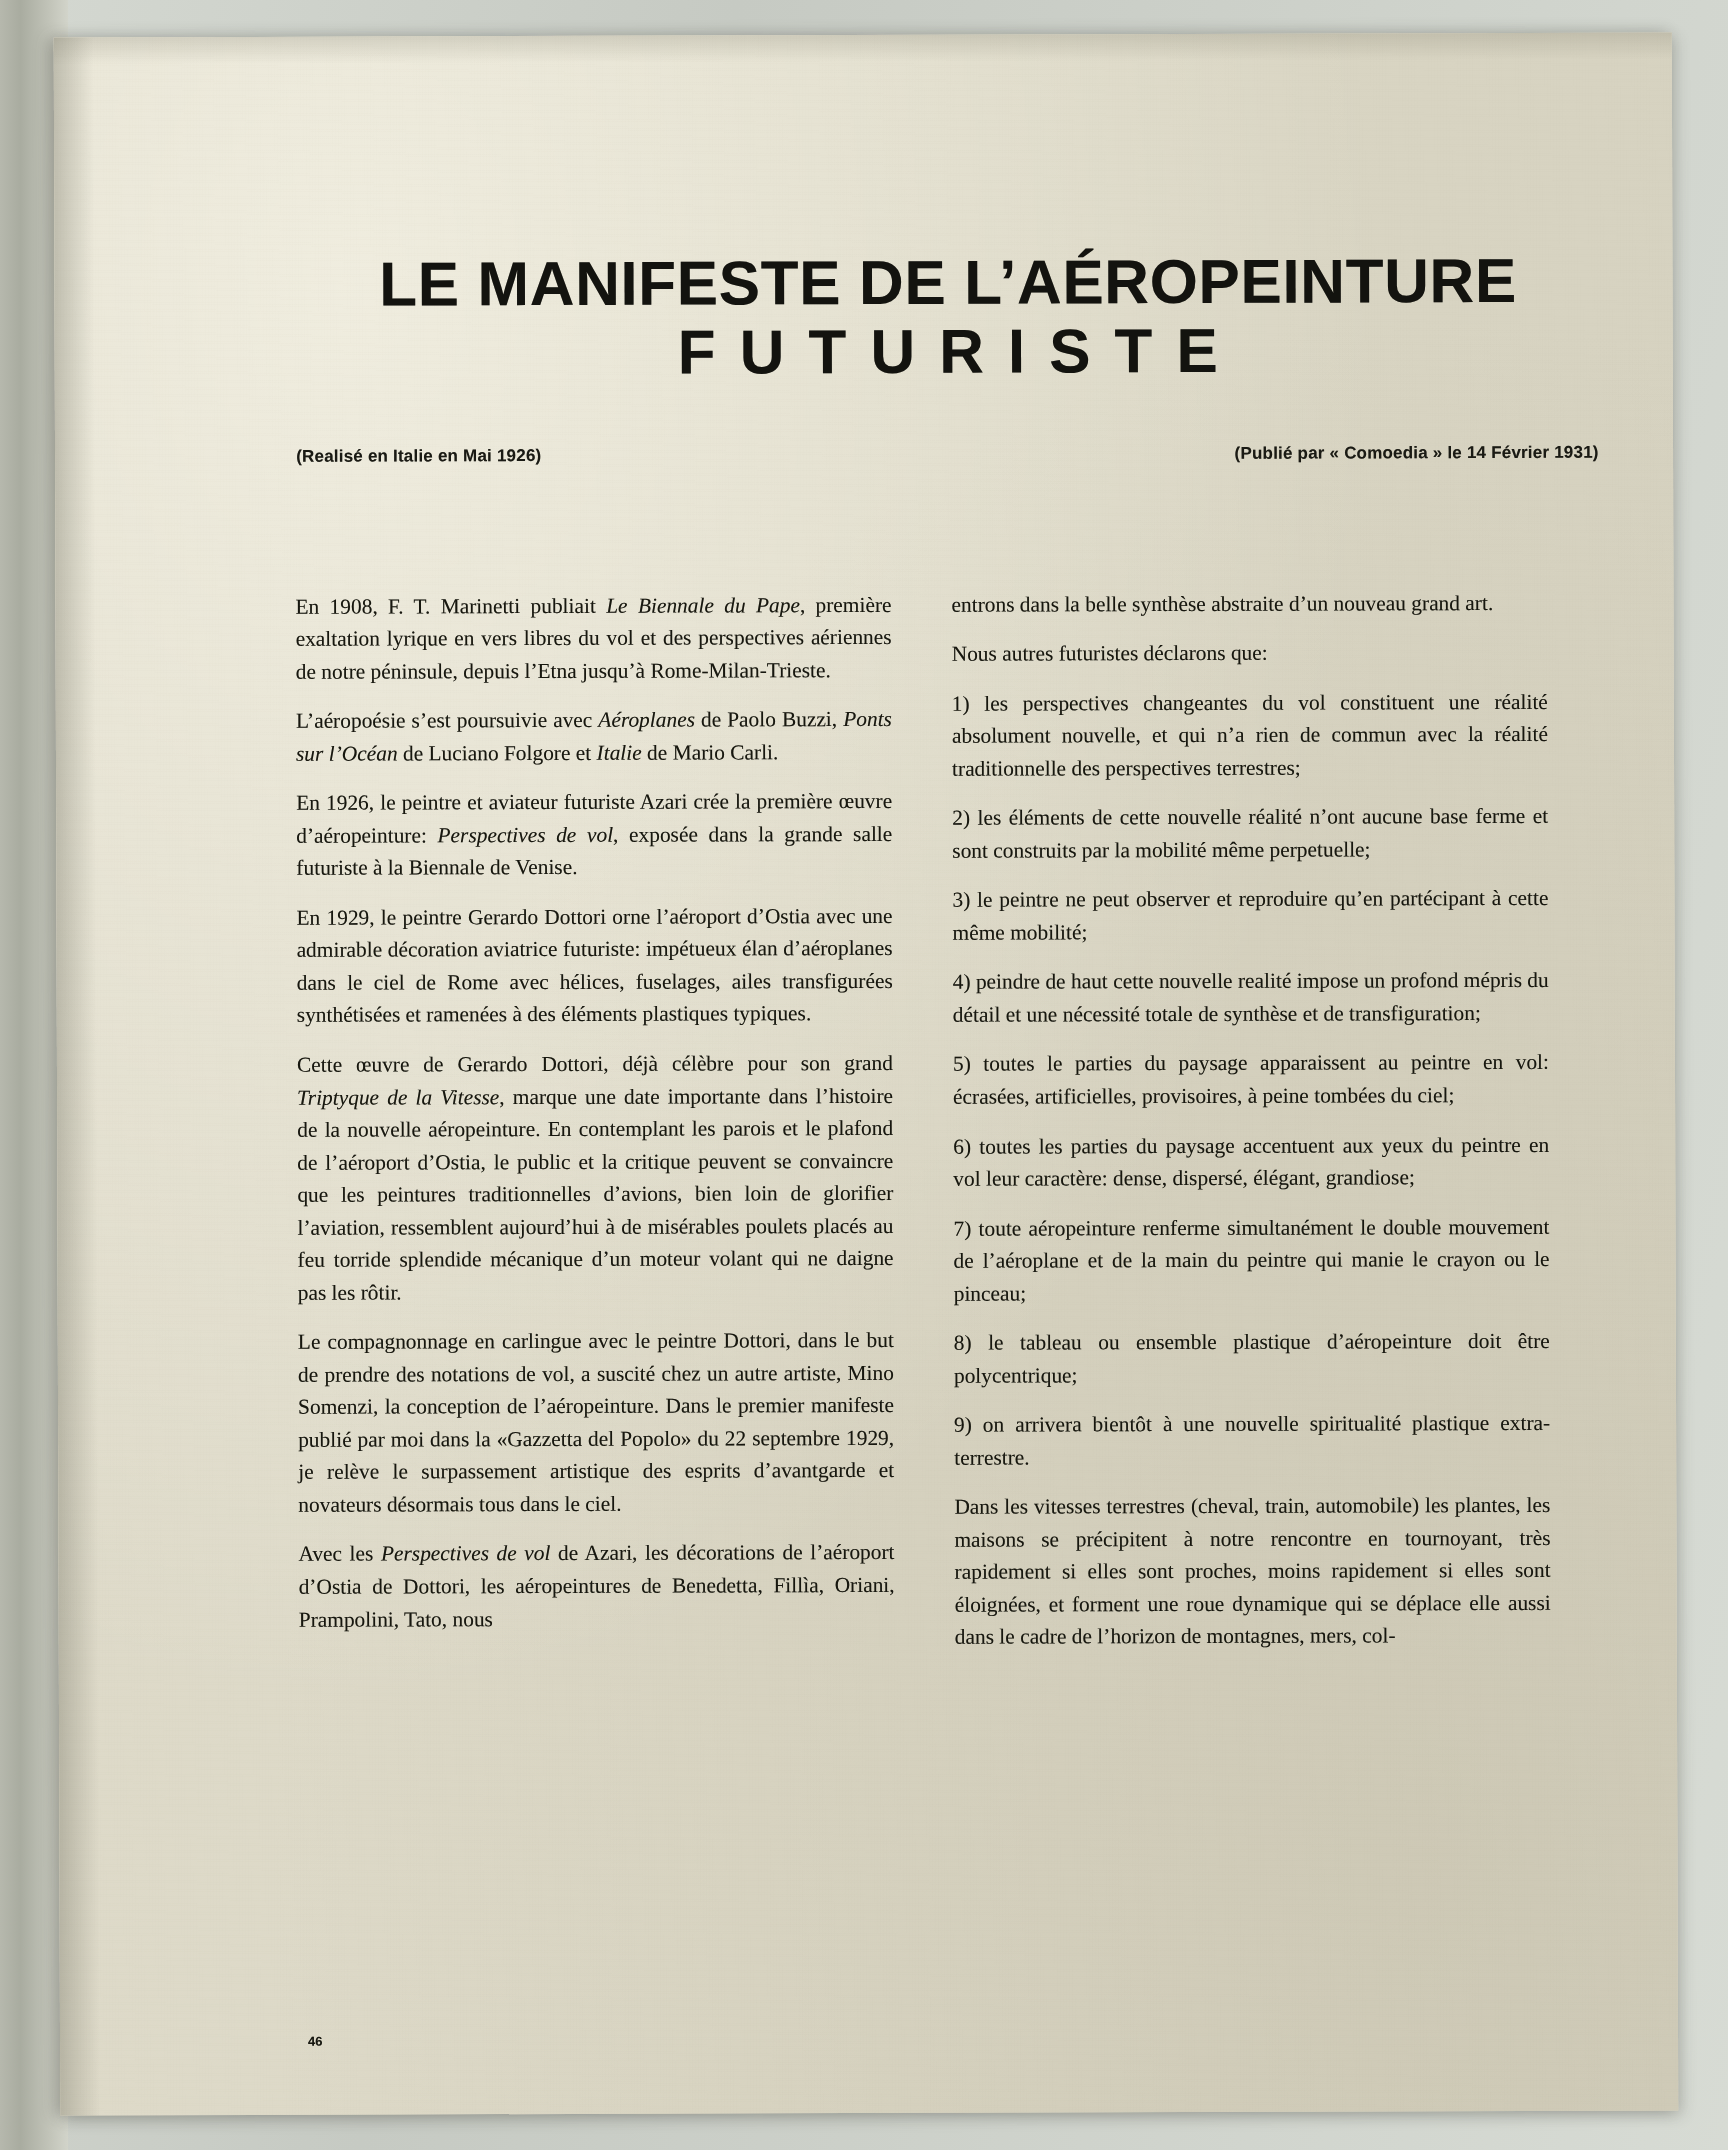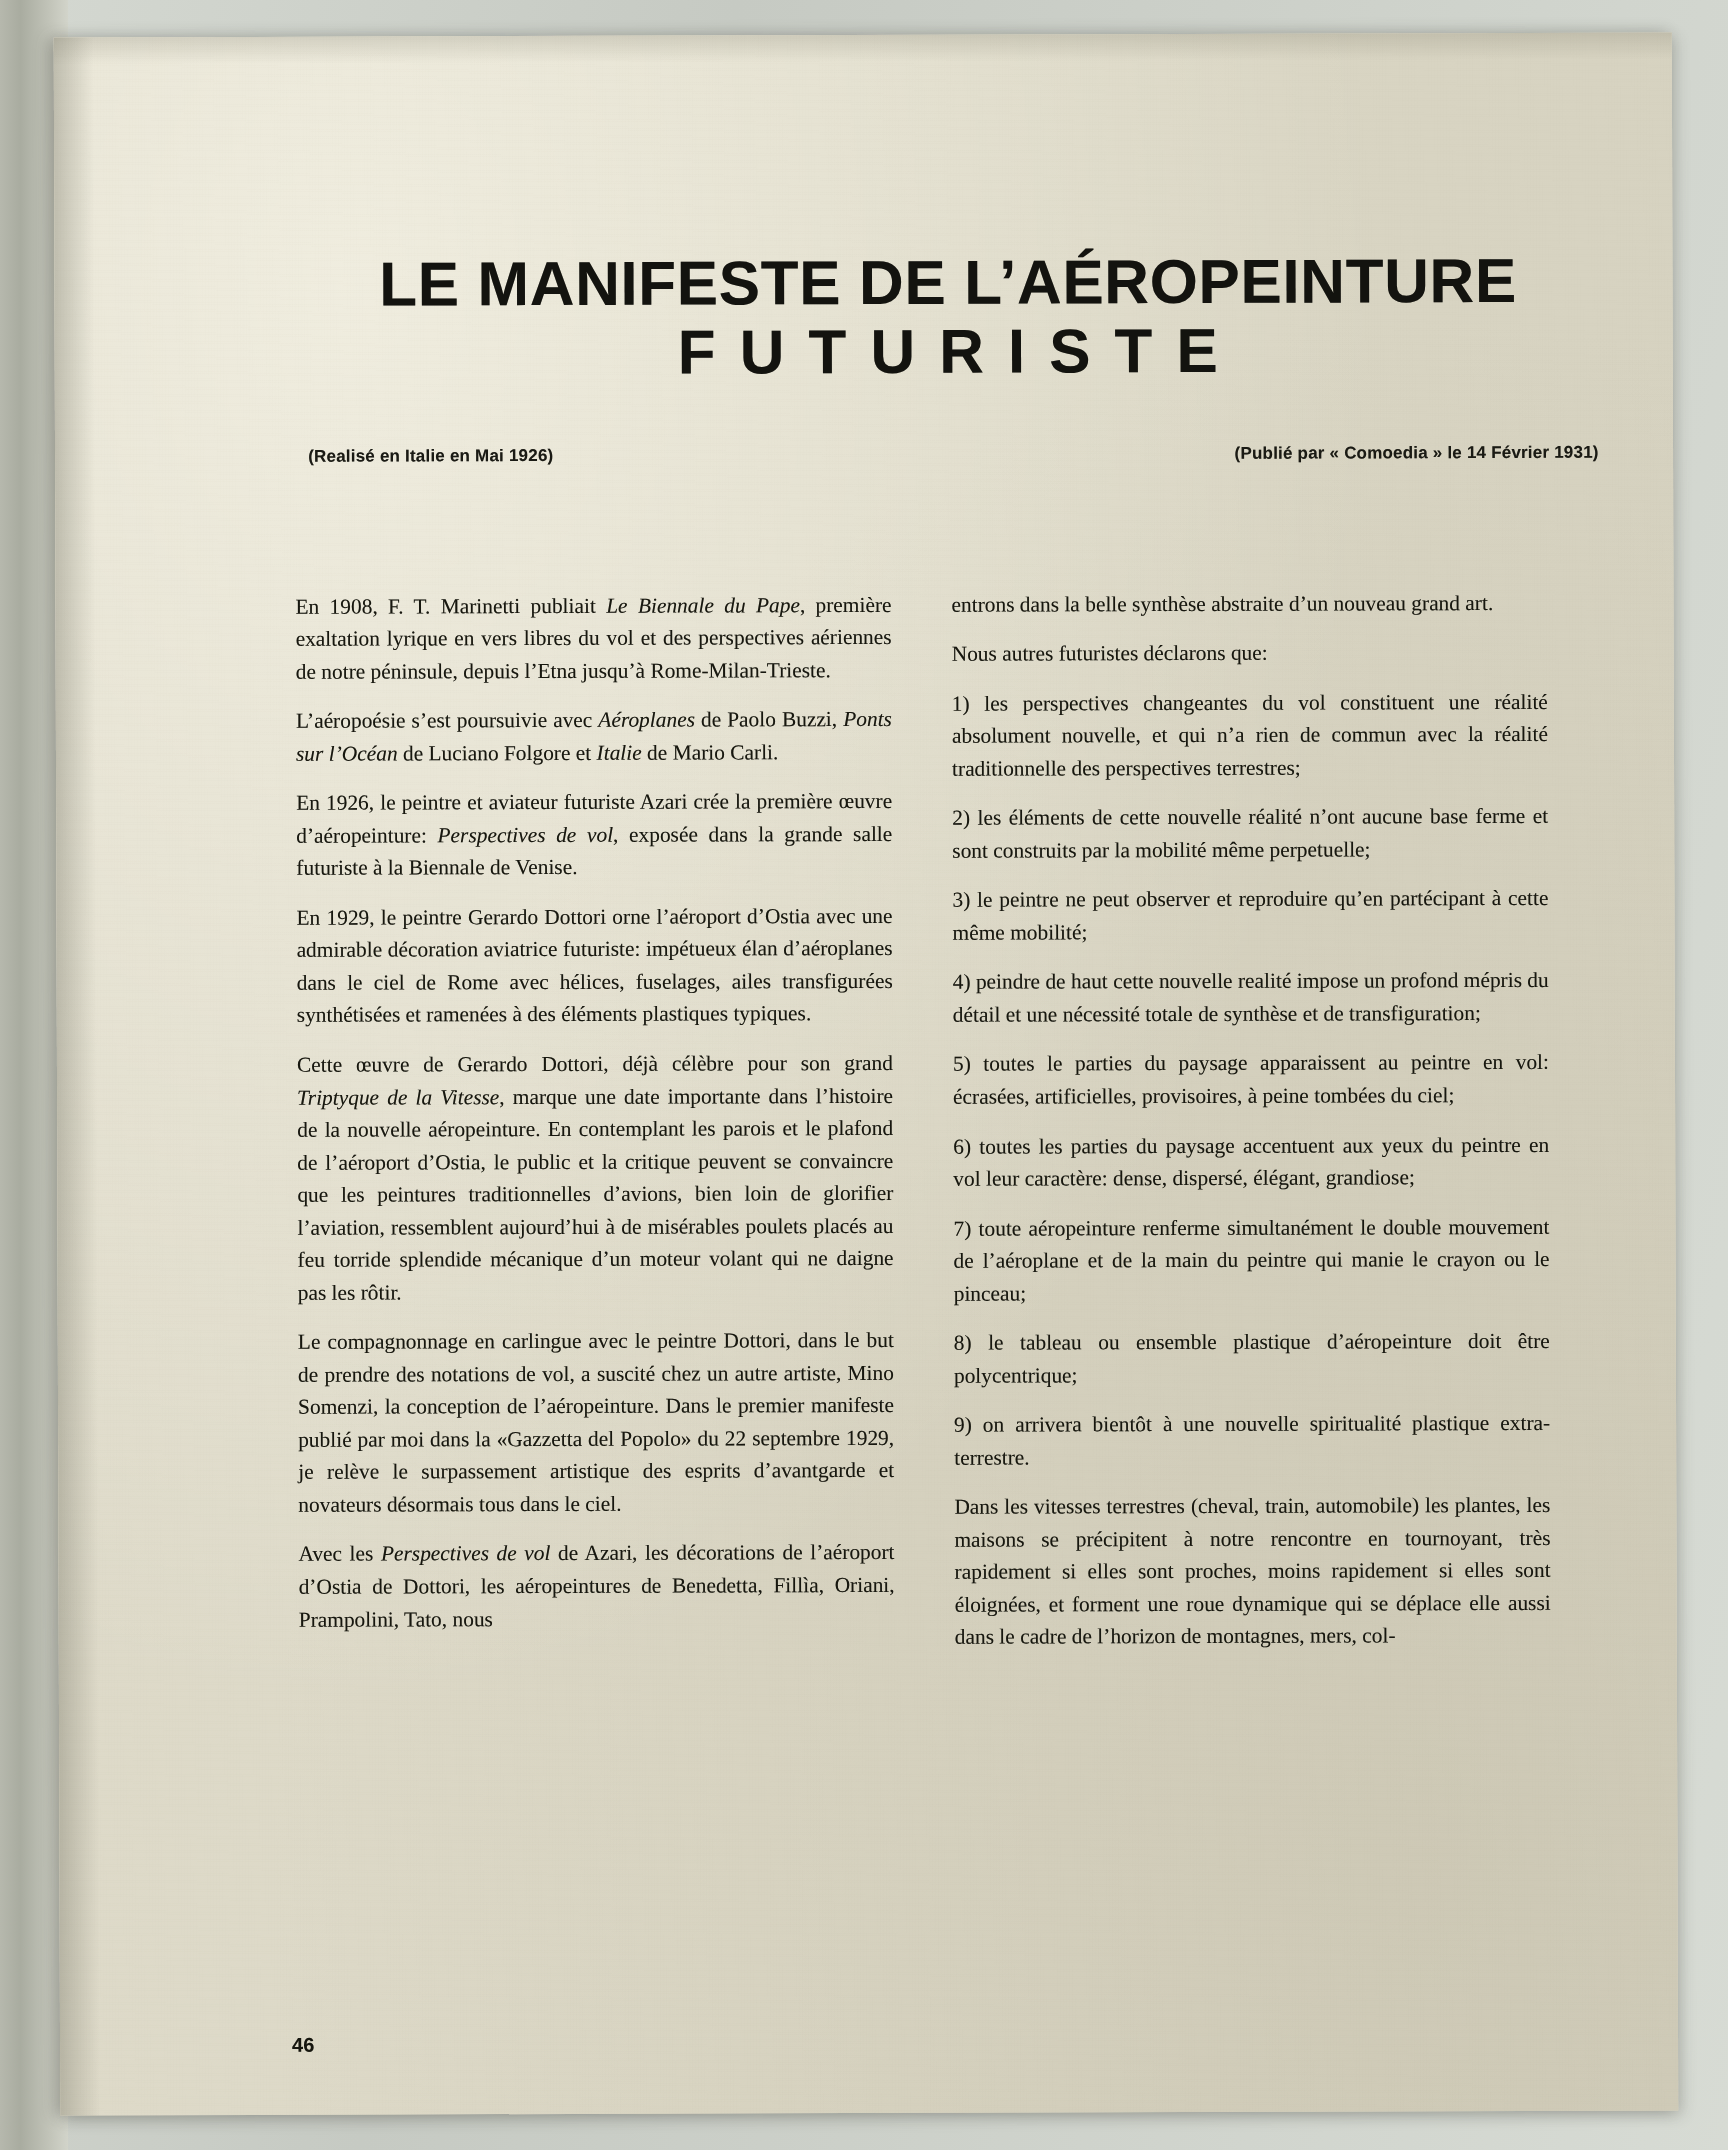--- a/index.html
+++ b/index.html
@@ -110,21 +110,21 @@
     margin-top: 55px;
     display: flex;
     justify-content: space-between;
     align-items: baseline;
     font-family: "Liberation Sans", sans-serif;
     font-weight: bold;
     font-size: 17px;
     letter-spacing: 0.2px;
     color: #1a1a14;
   }
-  #credit-left { padding-left: 1.1px; margin-left: 12px; }
+  #credit-left { padding-left: 1.1px; }
   #credit-right { padding-right: 3.4px; }
 
   
   #columns {
     margin-top: 124px;
     display: flex;
     gap: 60px;
     align-items: flex-start;
   }
   .column {
@@ -145,25 +145,25 @@
   .para i { font-style: italic; }
 
   
   .para, .title-line-1, .title-line-2, #credits, #folio {
     text-shadow: 0 0 0.3px rgba(20,20,12,0.35);
   }
 
   
   #folio {
     position: absolute;
-    left: 232px;
+    left: 248px;
     top: 1997px;
     font-family: "Liberation Sans", sans-serif;
     font-weight: bold;
-    font-size: 20px;
+    font-size: 13px;
     color: #16160f;
   }
 </style>
 </head>
 <body>
 
 <div id="page-backdrop"></div>
 <div id="book-gutter"></div>
 
 <div id="paper">

